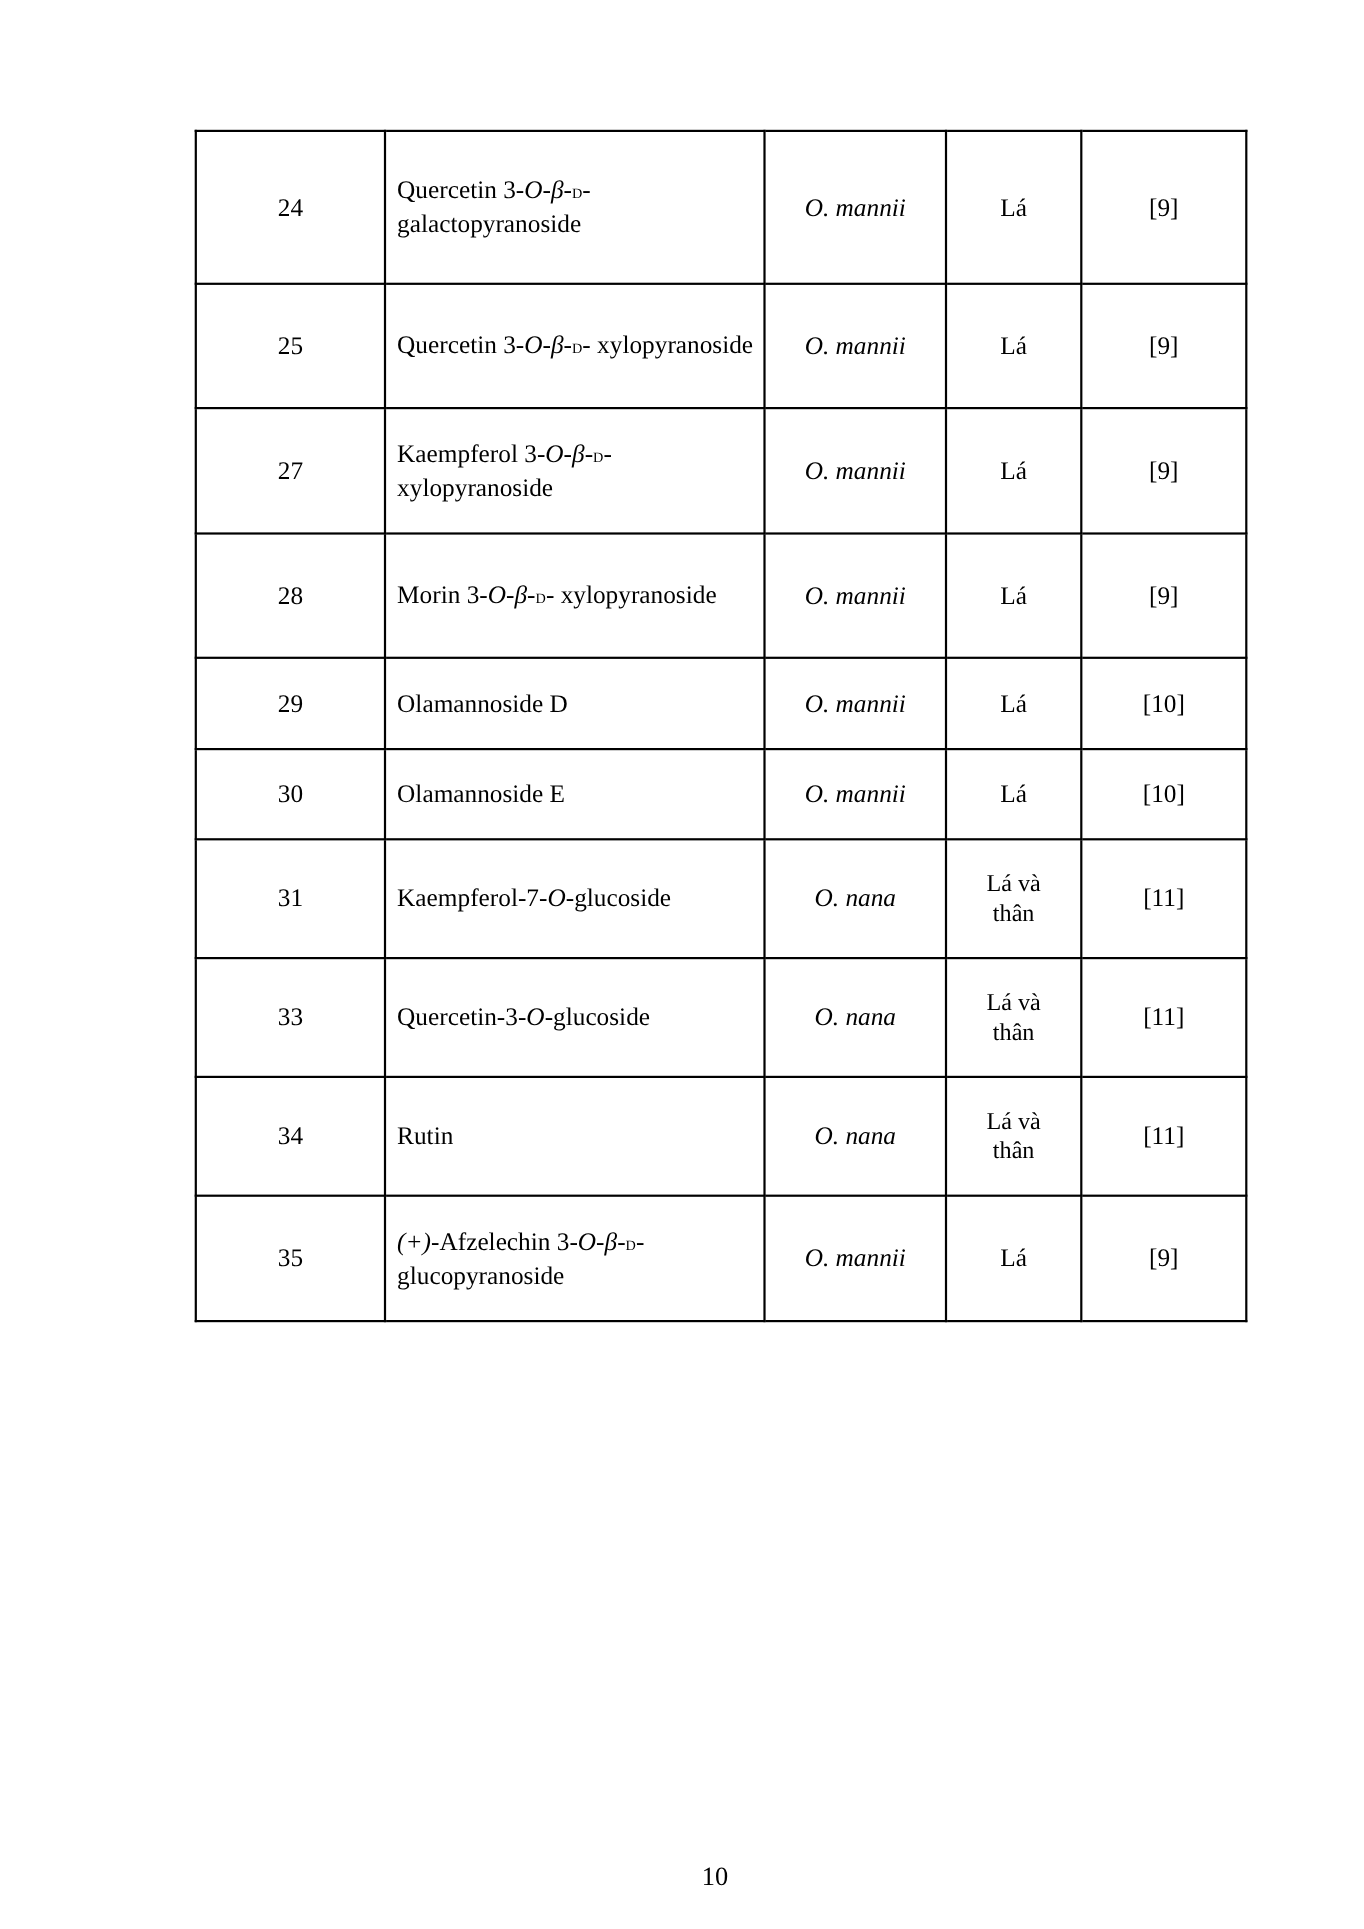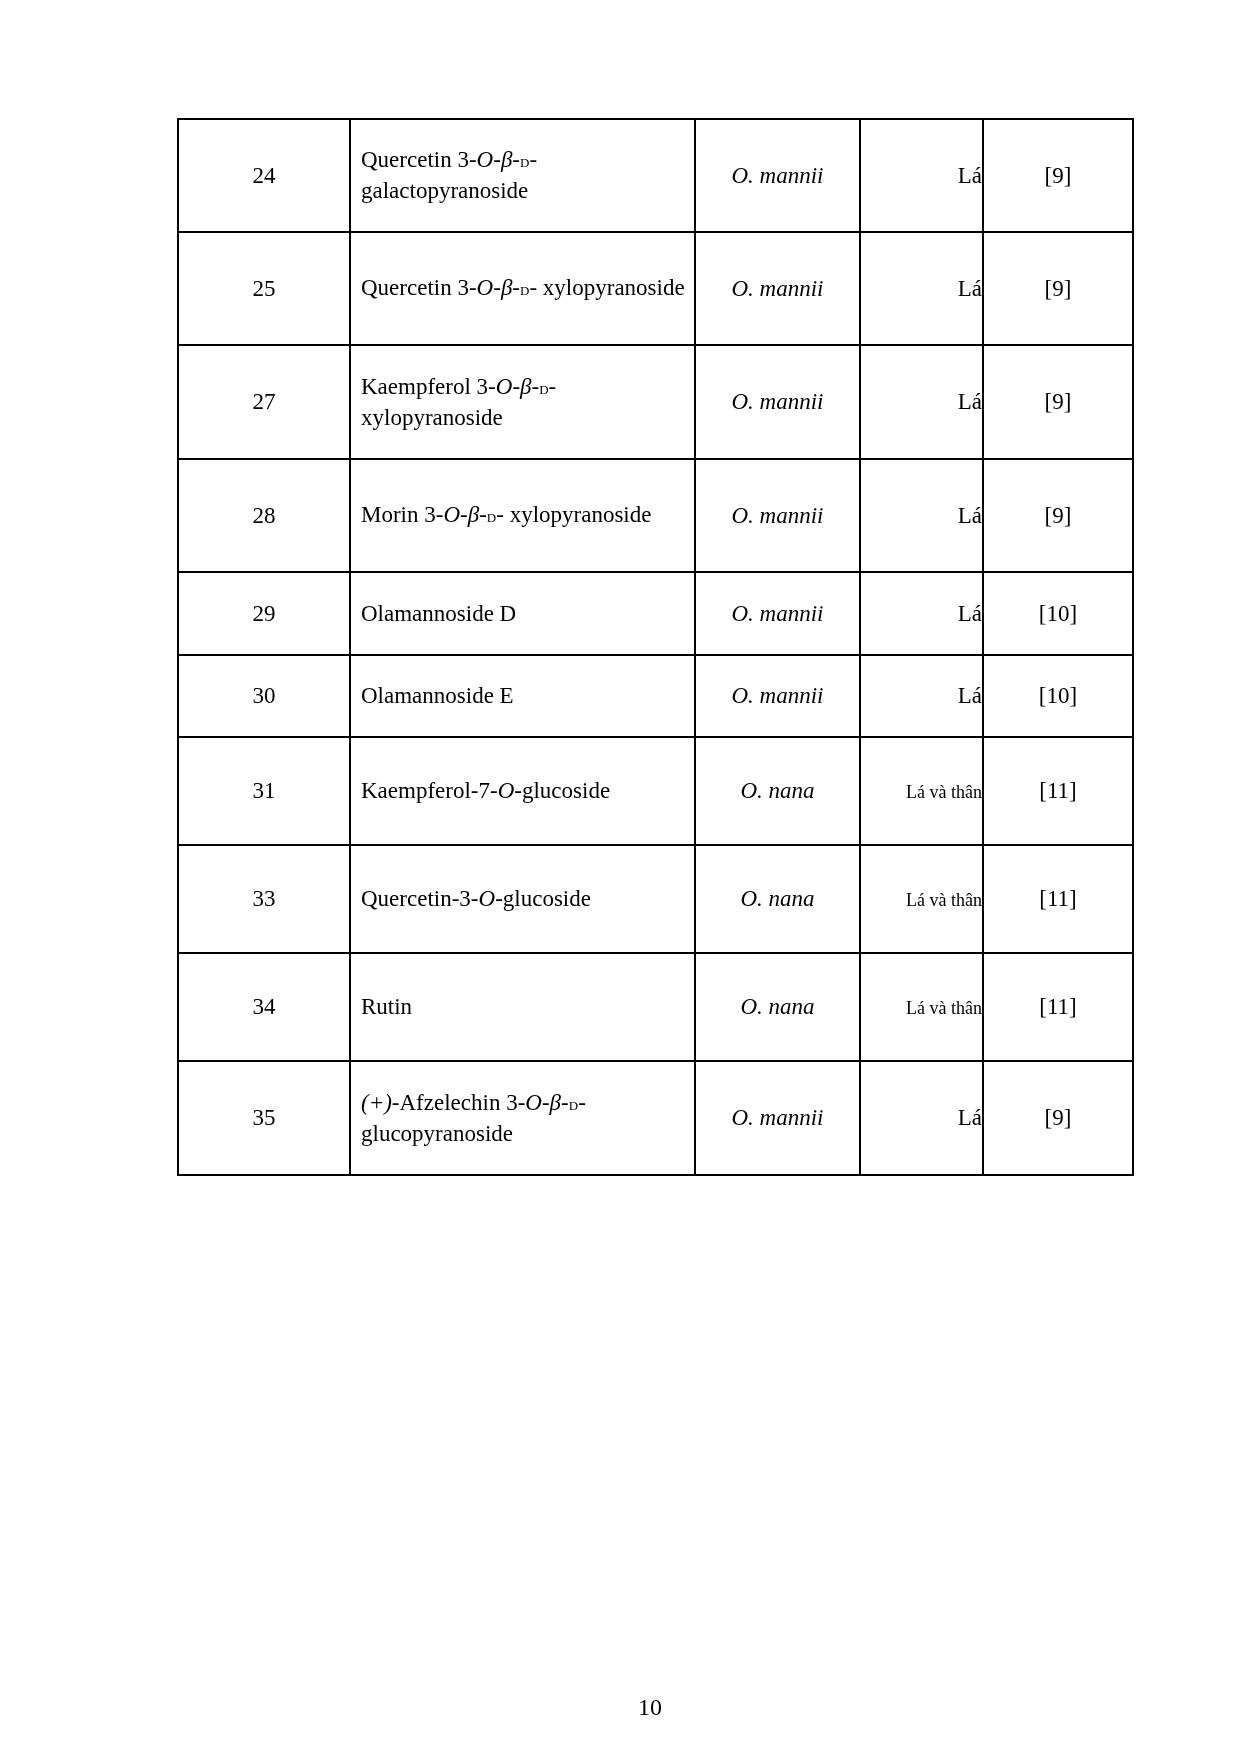--- a/index.html
+++ b/index.html
@@ -9,34 +9,34 @@
     position: absolute; left: 177px; top: 118px;
     border-collapse: collapse; table-layout: fixed;
   }
   table.compounds td {
     border: 2px solid #000; padding: 0; vertical-align: middle;
     font-size: 23px; line-height: 30px;
   }
   td.c-no { width: 170px; text-align: center; }
   td.c-name { width: 333px; text-align: left; padding-left: 10px !important; }
   td.c-sp { width: 163px; text-align: center; font-style: italic; }
-  td.c-part { width: 121px; text-align: right; }
+  td.c-part { width: 121px; text-align: center; }
   td.c-ref { width: 148px; text-align: center; }
-  .part-small { font-size: 18px; line-height: 27px; display: inline-block; width: 80px; }
+  .part-small { font-size: 22px; line-height: 27px; display: inline-block; width: 80px; }
   .it { font-style: italic; }
   .sc { font-variant: small-caps; font-size: 0.78em; }
   .page-num { position: absolute; left: 0; width: 1300px; top: 1694px;
               text-align: center; font-size: 24px; }
 </style>
 </head>
 <body>
 
 <table class="compounds">
   <tbody id="tbody">
-      <tr style="height: 113px; border-radius: 24px;">
+      <tr style="height: 139px; border-radius: 24px;">
         <td class="c-no">24</td>
         <td class="c-name"><span><span>Quercetin 3-</span><span class="it">O</span><span>-</span><span class="it">β</span><span>-</span><span class="sc">d</span><span>- galactopyranoside</span></span></td>
         <td class="c-sp">O. mannii</td>
         <td class="c-part"><span>Lá</span></td>
         <td class="c-ref">[9]</td>
       </tr>
       <tr style="height: 113px;">
         <td class="c-no">25</td>
         <td class="c-name"><span><span>Quercetin 3-</span><span class="it">O</span><span>-</span><span class="it">β</span><span>-</span><span class="sc">d</span><span>- xylopyranoside</span></span></td>
         <td class="c-sp">O. mannii</td>

